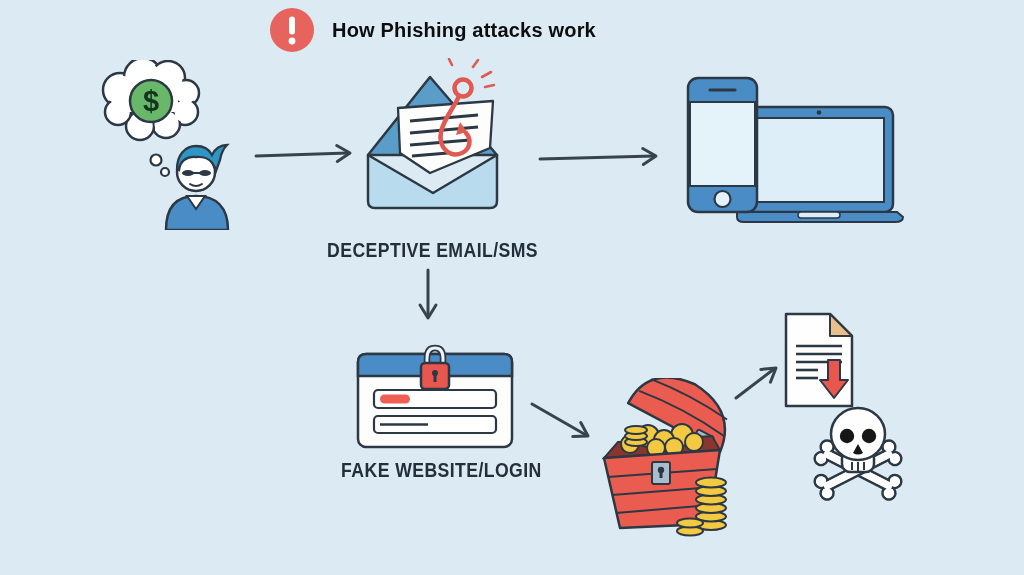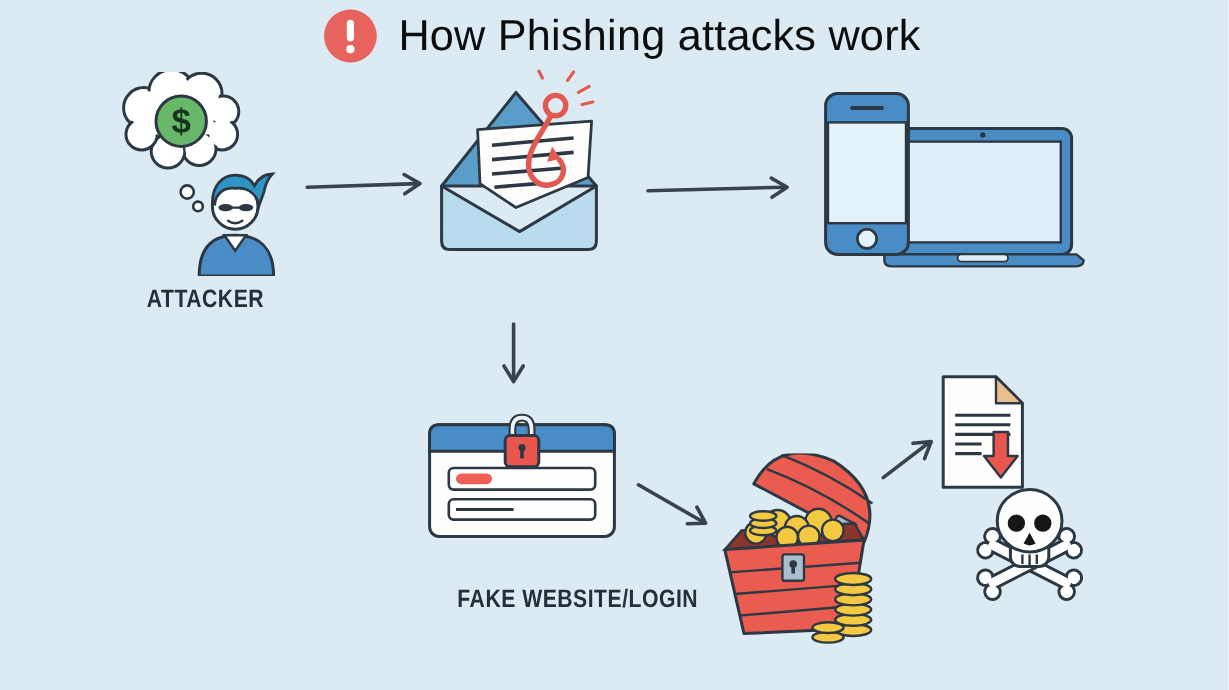--- a/index.html
+++ b/index.html
@@ -4,21 +4,21 @@
 <style>
   html,body { margin:0; padding:0; }
   #canvas {
     position:relative; width:1024px; height:575px; overflow:hidden;
     background:#dcebf3;
     font-family:"Liberation Sans", sans-serif;
   }
   .abs { position:absolute; }
   .title-row { position:absolute; left:269px; top:7px; display:flex; align-items:center; gap:17px; }
   .title-text {
-    font-size:36px; font-weight:400; color:#0d0d0d; letter-spacing:.2px; white-space:nowrap;
+    font-size:20px; font-weight:700; color:#0d0d0d; letter-spacing:.2px; white-space:nowrap;
   }
   .node-label {
     position:absolute; width:320px; margin-left:-160px; text-align:center;
     font-weight:700; font-size:21px; color:#242f3b;
   }
   .node-label > span {
     display:inline-block; transform:scaleX(.84); transform-origin:center;
     letter-spacing:.5px; white-space:nowrap;
   }
   svg { display:block; }
@@ -70,23 +70,20 @@
       <path d="M99,136 L108,149 L117,136 Z" fill="#ffffff" stroke="#2c3844" stroke-width="2"></path>
       <circle cx="108" cy="112" r="19" fill="#ffffff" stroke="#2c3844" stroke-width="2.5"></circle>
       <path d="M89,109 C89,95 97,86 108,86 C115,86 121,89 124,95 C127,89 132,85 139,85
                C135,89 133,94 132,100 L128,111 C125,100 117,96 108,97 C99,96 92,101 91,110 Z" fill="#2e95c5" stroke="#2c3844" stroke-width="2.3"></path>
       <ellipse cx="100" cy="113" rx="6" ry="3" fill="#2c3844"></ellipse>
       <ellipse cx="117" cy="113" rx="6" ry="3" fill="#2c3844"></ellipse>
       <path d="M105,113 L112,113" stroke="#2c3844" stroke-width="2"></path>
       <path d="M102,124 Q108,128 114,124" stroke="#2c3844" stroke-width="2" fill="none" stroke-linecap="round"></path>
     </g>
   </svg>
-  <div class="node-label" style="left:171px; top:238px;">
-    <span>ATTACKER</span>
-  </div>
 
   <svg class="abs" style="left:360px; top:58px;" width="145" height="155" viewBox="0 0 145 155">
 
     <path d="M8,97 L70,19 L137,97 Z" fill="#5b9dc9" stroke="#2c3844" stroke-width="2.5" stroke-linejoin="round"></path>
 
     <g>
       <path d="M38,50 L133,43 L130,90 L70,115 L40,95 Z" fill="#fdfdfc" stroke="#2c3844" stroke-width="2.3" stroke-linejoin="round"></path>
       <path d="M50,63 L118,57" stroke="#2c3844" stroke-width="3"></path>
       <path d="M50,75 L118,69" stroke="#2c3844" stroke-width="3"></path>
       <path d="M50,87 L110,82" stroke="#2c3844" stroke-width="3"></path>
@@ -98,20 +95,23 @@
     <g stroke="#e05a52" fill="none" stroke-linecap="round">
       <circle cx="103" cy="30" r="8.5" stroke-width="4.5"></circle>
       <path d="M99,38 C94,50 84,60 81,74 C78,90 90,100 102,95 C110,91 112,82 106,75" stroke-width="4.5"></path>
       <path d="M100,64 L107,74 L96,77 Z" fill="#e05a52" stroke="none"></path>
       <path d="M113,9 L118,2" stroke-width="2.6"></path>
       <path d="M122,19 L131,14" stroke-width="2.6"></path>
       <path d="M125,29 L134,27" stroke-width="2.6"></path>
       <path d="M92,7 L89,1" stroke-width="2.6"></path>
     </g>
   </svg>
+  <div class="node-label" style="left:433px; top:238px;">
+    <span>DECEPTIVE EMAIL/SMS</span>
+  </div>
 
   <svg class="abs" style="left:678px; top:70px;" width="230" height="160" viewBox="0 0 230 160">
 
     <g>
       <rect x="67" y="37" width="148" height="105" rx="8" fill="#4a8dc6" stroke="#2c3844" stroke-width="2.5"></rect>
       <rect x="77" y="48" width="129" height="84" fill="#ddeef8" stroke="#2c3844" stroke-width="2"></rect>
       <circle cx="141" cy="42.5" r="2.3" fill="#2c3844"></circle>
       <path d="M59,142 L219,142 L225,147 Q225,152 217,152 L66,152 Q59,152 59,147 Z" fill="#4a8dc6" stroke="#2c3844" stroke-width="2"></path>
       <rect x="120" y="142" width="42" height="6" rx="3" fill="#ddeef8" stroke="#2c3844" stroke-width="1.5"></rect>
     </g>
@@ -134,21 +134,21 @@
       <rect x="73" y="29" width="28" height="26" rx="4" fill="#e8564e" stroke="#2c3844" stroke-width="2.5"></rect>
       <circle cx="87" cy="39" r="3" fill="#2c3844"></circle>
       <rect x="85.5" y="40" width="3" height="8" fill="#2c3844"></rect>
     </g>
 
     <rect x="26" y="56" width="122" height="18" rx="4" fill="#ffffff" stroke="#2c3844" stroke-width="2.2"></rect>
     <rect x="32" y="60.5" width="30" height="9" rx="4.5" fill="#ef5f55"></rect>
     <rect x="26" y="82" width="122" height="17" rx="4" fill="#ffffff" stroke="#2c3844" stroke-width="2.2"></rect>
     <path d="M32,90.5 L80,90.5" stroke="#2c3844" stroke-width="2.5"></path>
   </svg>
-  <div class="node-label" style="left:441px; top:488px;text-align:right;">
+  <div class="node-label" style="left:441px; top:458px;">
     <span>FAKE WEBSITE/LOGIN</span>
   </div>
 
   <svg class="abs" style="left:590px; top:378px;" width="155" height="162" viewBox="0 0 155 162">
 
     <g transform="rotate(28 130 74)">
       <path d="M26,74 Q26,30 76,26 Q126,30 130,74 Z" fill="#ea5c50" stroke="#2c3844" stroke-width="2.5" stroke-linejoin="round"></path>
       <path d="M30,58 Q78,52 126,58" fill="none" stroke="#2c3844" stroke-width="2"></path>
       <path d="M35,42 Q78,37 121,42" fill="none" stroke="#2c3844" stroke-width="2"></path>
       <rect x="100" y="64" width="18" height="14" rx="2" fill="#a9becd" stroke="#2c3844" stroke-width="2"></rect>

